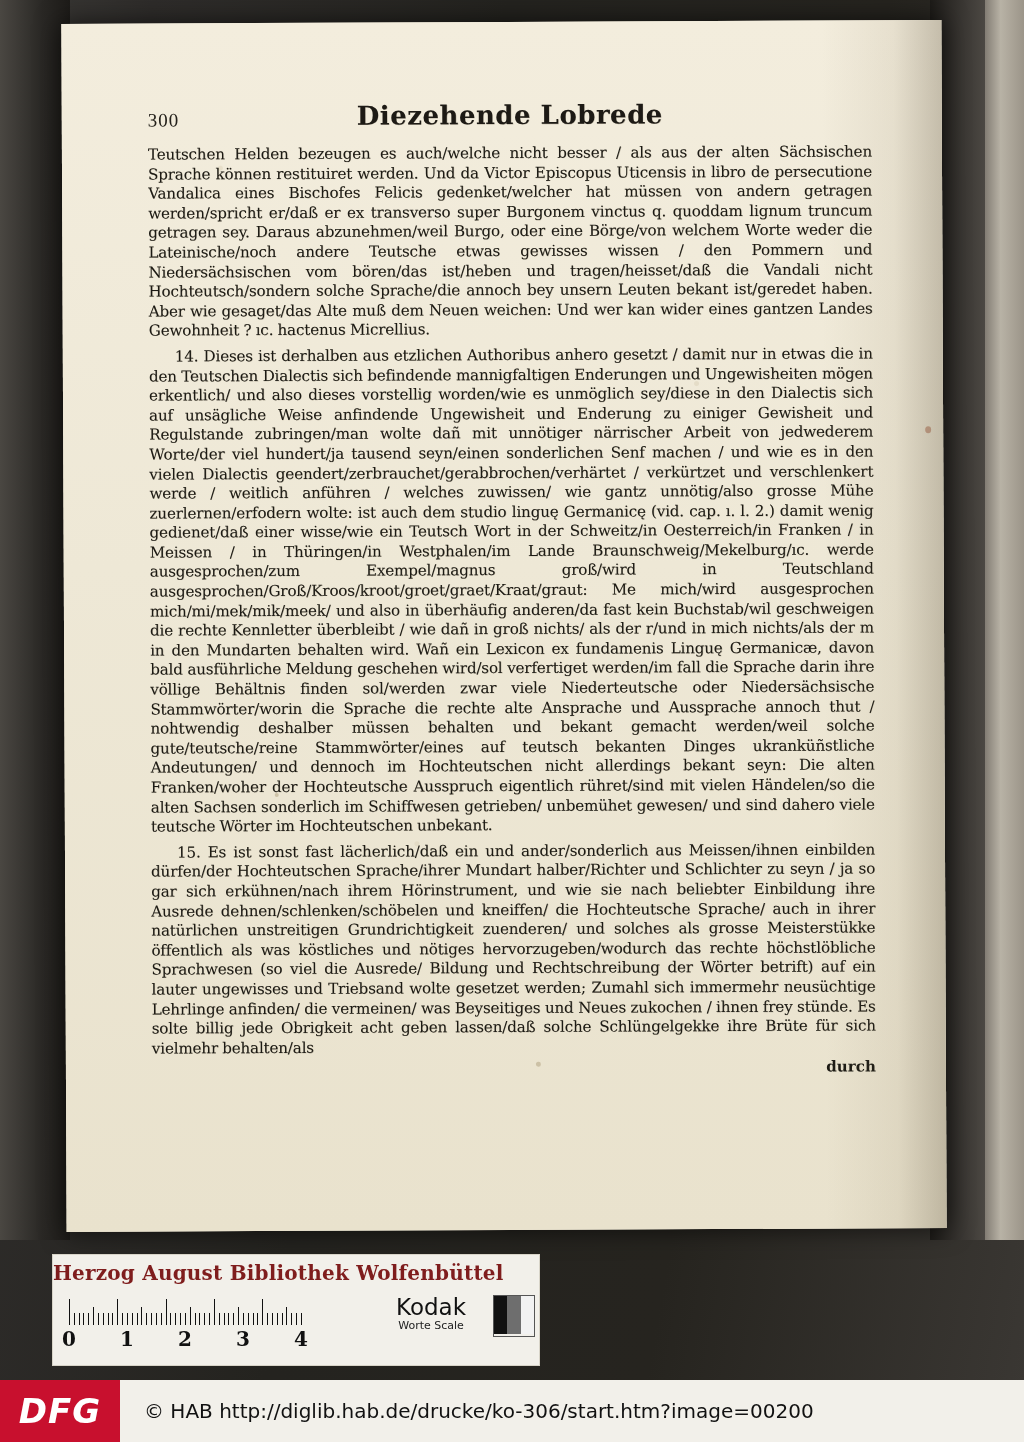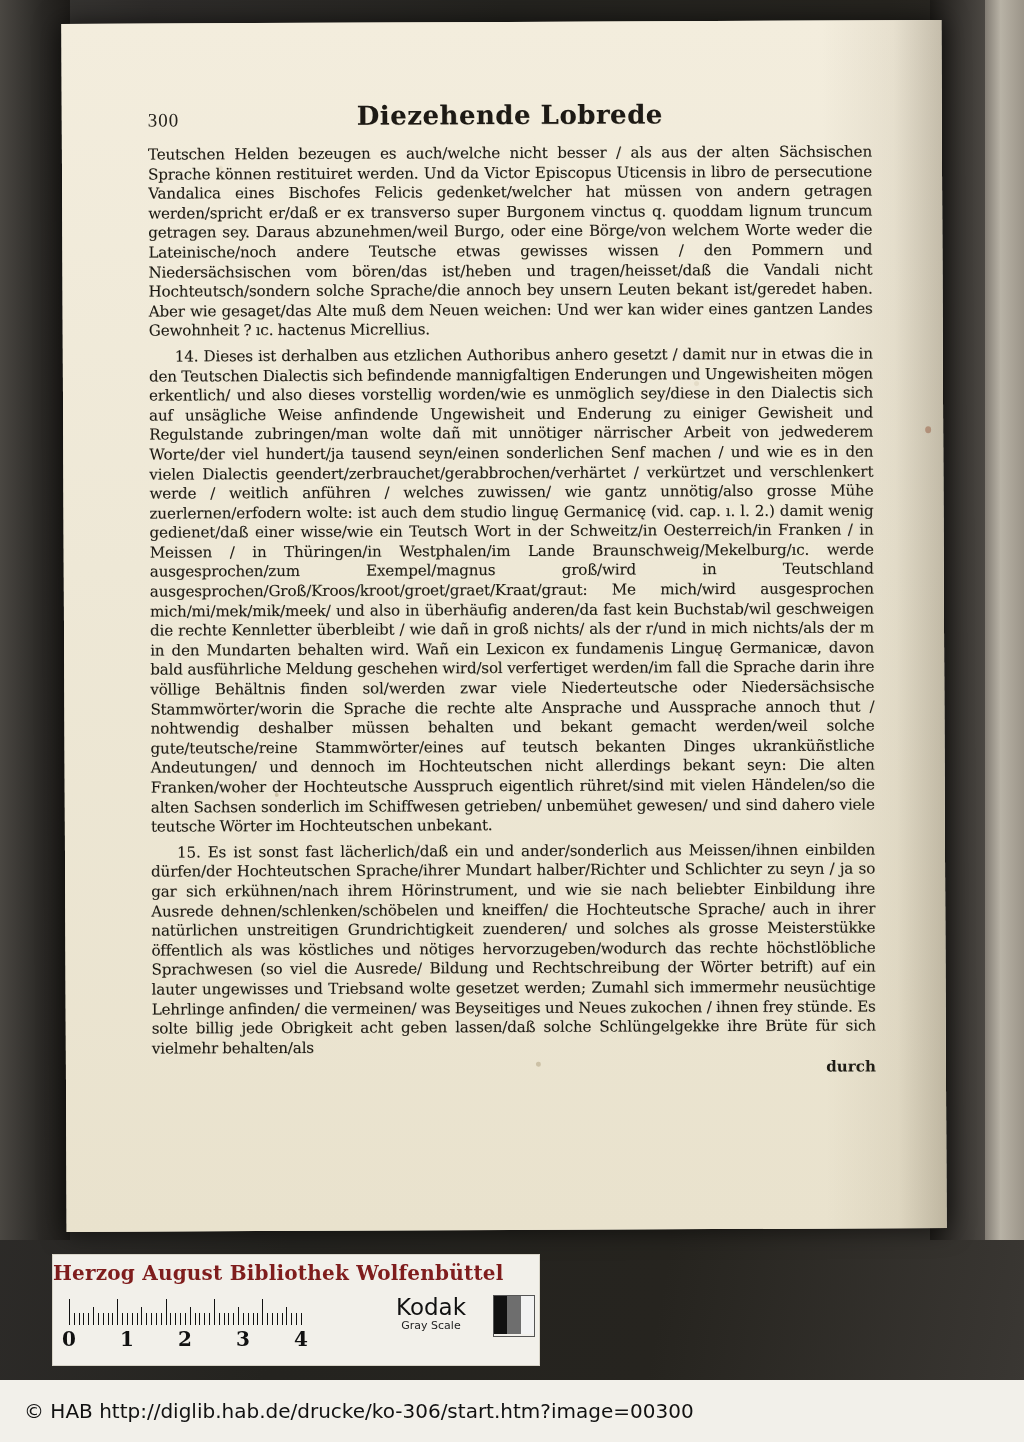--- a/index.html
+++ b/index.html
@@ -225,25 +225,28 @@
       <span style="left:6px">0</span>
       <span style="left:64px">1</span>
       <span style="left:122px">2</span>
       <span style="left:180px">3</span>
       <span style="left:238px">4</span>
     </div>
   </div>
 
   <div class="kodak">
     <div class="brand">Kodak</div>
-    <div class="sub">Gray Scale</div>
+    <div class="sub">Worte Scale</div>
   </div>
 
   <div class="patches" id="patches">
       <i style="background: rgb(17, 17, 17);"></i>
       <i style="background: rgb(110, 110, 110);"></i>
       <i style="background: rgb(242, 242, 242);"></i>
     </div>
 </div>
 
 <div class="footer">
-  <div class="credit">© HAB http://diglib.hab.de/drucke/ko-306/start.htm?image=00300</div>
+  <div class="dfg">
+    <span>DFG</span>
+  </div>
+  <div class="credit">© HAB http://diglib.hab.de/drucke/ko-306/start.htm?image=00200</div>
 </div>
 
 </body></html>

